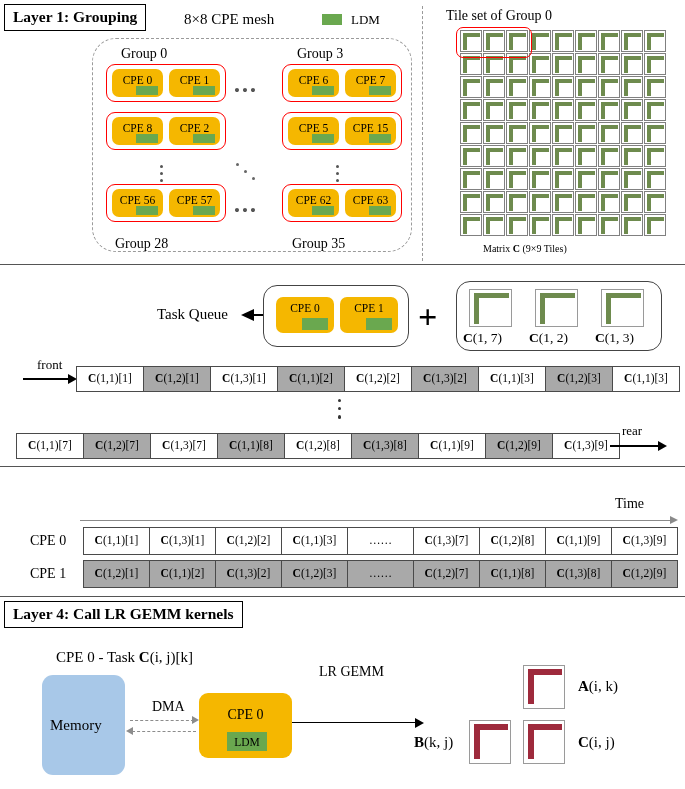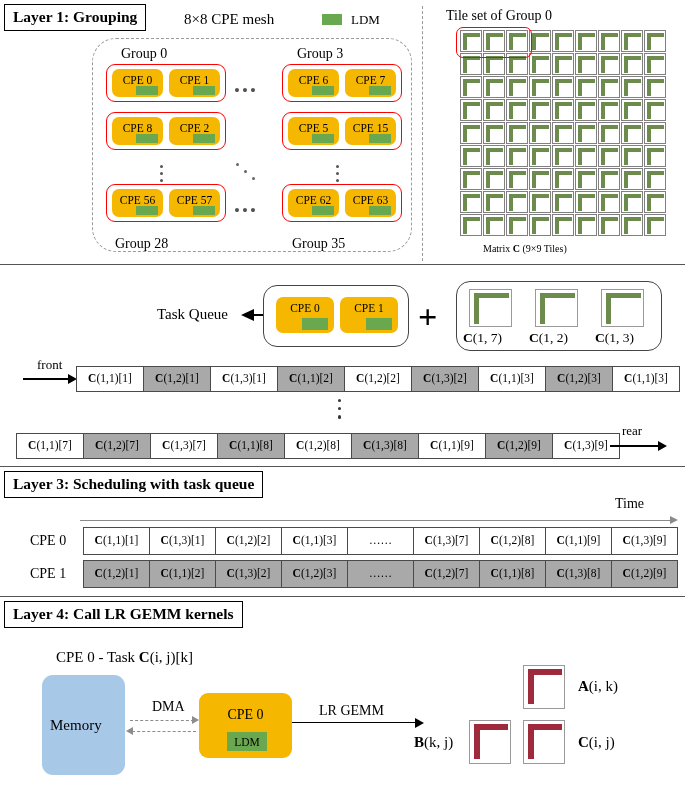--- a/index.html
+++ b/index.html
@@ -629,21 +629,20 @@
         <span class="bold">C</span>
         <span>(1,3)[9]</span>
       </div>
     </div>
   <div class="lbl" style="left:622px;top:424px;font-size:13px;">rear</div>
   <div class="arrow-line" style="left:610px;top:445px;width:50px;"></div>
   <div class="arrow-head ah-right" style="left:658px;top:441px;"></div>
 
   <div class="layer-sep" style="top:466px;"></div>
 
-  <div class="layer-title" style="left:4px;top:471px;">Layer 3: Scheduling with task queue</div>
 
   <div class="lbl" style="left:615px;top:497px;font-size:14px;">Time</div>
   <div class="time-line" style="left:80px;top:520px;width:592px;"></div>
   <div class="time-head" style="left:670px;top:516px;"></div>
 
   <div id="l3-rows">
       <div class="lbl" style="left: 30px; top: 534px; font-size: 14px;">CPE 0</div>
       <div style="position: absolute; left: 83px; top: 527px;">
         <div class="qcell" style="left: 0px; top: 0px; width: 67px; height: 28px;">
           <span class="bold">C</span>
@@ -738,21 +737,21 @@
   <div class="dash-line" style="left:130px;top:720px;width:64px;"></div>
   <div class="dash-head-r" style="left:192px;top:716px;"></div>
   <div class="dash-line" style="left:132px;top:731px;width:64px;"></div>
   <div class="dash-head-l" style="left:126px;top:727px;"></div>
 
   <div class="cpe-big" style="left:199px;top:693px;width:93px;height:65px;">
     <div style="position:absolute;left:0;right:0;top:14px;text-align:center;font-size:14px;">CPE 0</div>
     <div class="ldm-big" style="left:28px;top:39px;width:40px;height:19px;">LDM</div>
   </div>
 
-  <div class="lbl" style="left:319px;top:704px;font-size:14px;">LR GEMM</div>
+  <div class="lbl" style="left:319px;top:665px;font-size:14px;">LR GEMM</div>
   <div class="arrow-line" style="left:292px;top:722px;width:126px;height:1.4px;"></div>
   <div class="arrow-head ah-right" style="left:415px;top:718px;"></div>
 
   <div class="rtile" style="left:523px;top:665px;width:42px;height:44px;">
     <div class="tb" style="left:6px;top:3px;width:32px;height:6px;"></div>
     <div class="lb" style="left:4px;top:3px;width:6px;height:35px;"></div>
   </div>
   <div class="lbl" style="left:578px;top:679px;font-size:15px;">
     <span class="bold">A</span><span>(i, k)</span>
   </div>

